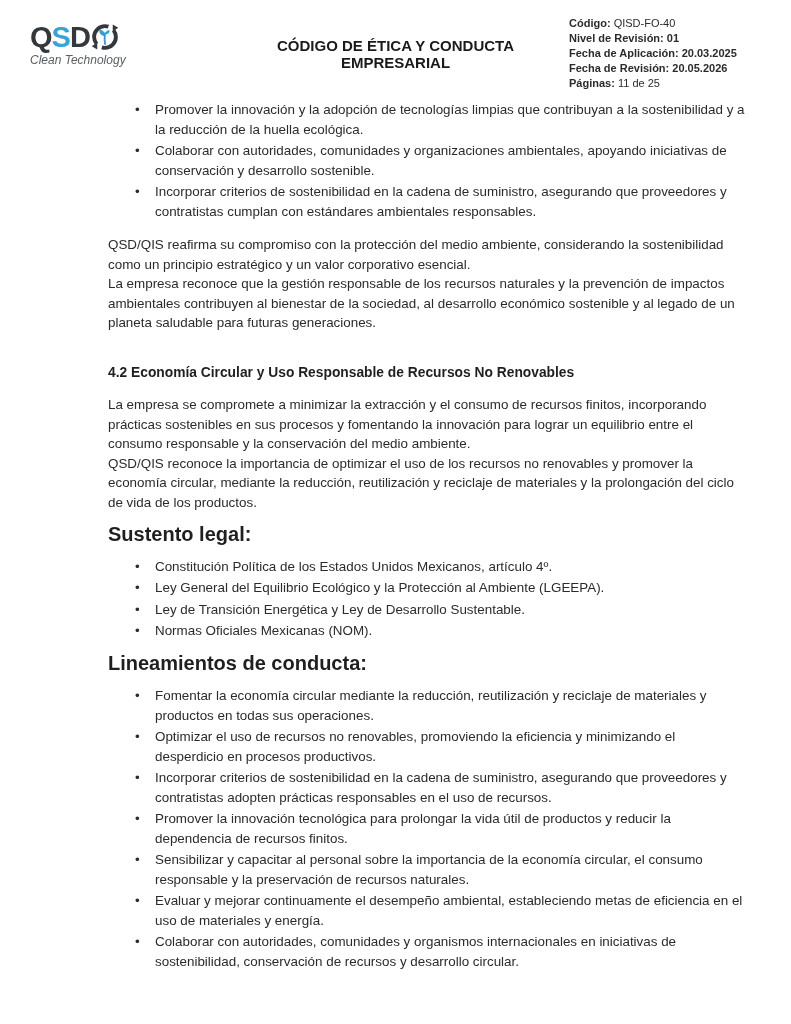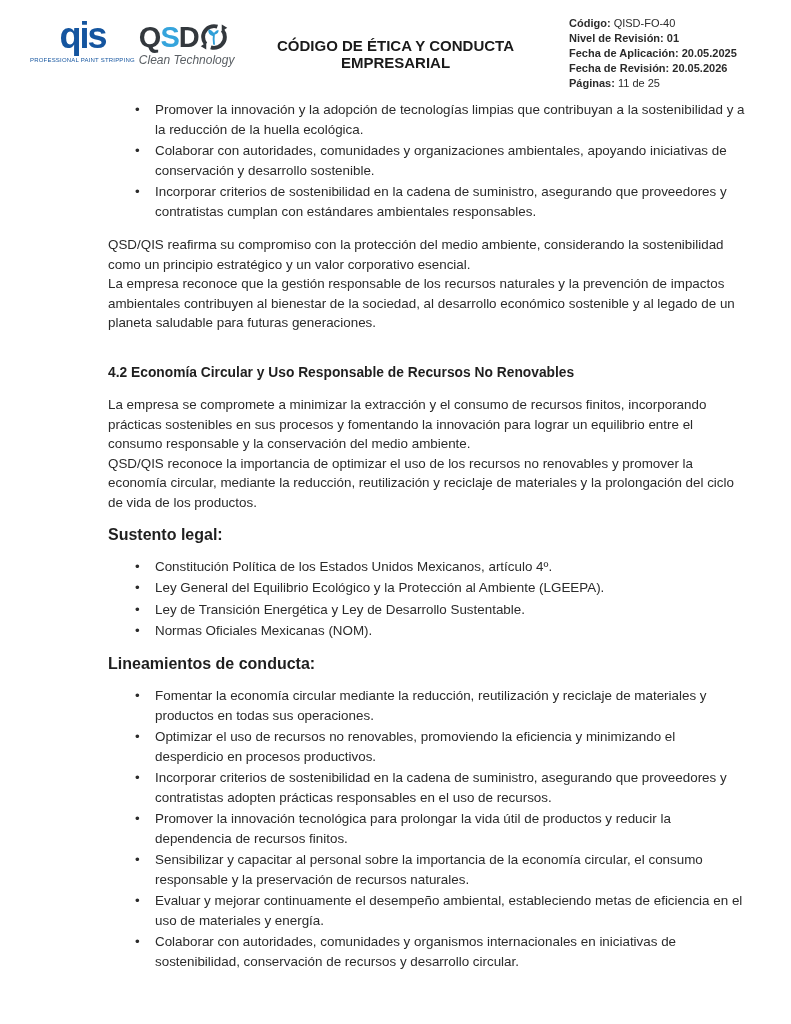--- a/index.html
+++ b/index.html
@@ -59,35 +59,31 @@
   ul.bullets li { display: flex; margin-bottom: 2px; }
   ul.bullets li:last-child { margin-bottom: 0; }
   .bullet-glyph { width: 20px; margin-left: 27px; flex-shrink: 0; }
   .bullet-glyph::before { content: "\2022"; }
   .bullet-text { flex: 1; }
 
   .intro-bullets { margin-top: 2px; }
   .para-block-env { margin-top: 14px; }
   .section-heading { margin-top: 30px; font-size: 13.8px; font-weight: bold; color: #1f1f1f; }
   .para-block-circ { margin-top: 13px; }
-  .sub-heading { margin-top: 13px; font-size: 16px; font-weight: bold; color: #1f1f1f; }
+  .sub-heading { margin-top: 13px; font-size: 20px; font-weight: bold; color: #1f1f1f; }
   .legal-bullets { margin-top: 12px; }
   .conduct-bullets { margin-top: 13px; }
 </style>
 </head>
 <body>
 
 <div class="page">
 
   <header class="doc-header">
     <div class="logos">
-      <div class="logo-qis">
-        <div class="qis-wordmark">qis</div>
-        <div class="qis-tagline">PROFESSIONAL PAINT STRIPPING</div>
-      </div>
       <div class="logo-qsd">
         <div class="qsd-row">
           <span class="qsd-wordmark"><span class="qsd-q">Q</span><span class="qsd-s">S</span><span class="qsd-d">D</span></span>
           <svg class="qsd-icon" width="28" height="28" viewBox="0 0 36 36" aria-hidden="true">
             <circle cx="18" cy="18" r="14" fill="none" stroke="#33383d" stroke-width="5" stroke-dasharray="36 8" stroke-dashoffset="10" stroke-linecap="butt"></circle>
             <polygon points="28,2 35,6 28,11" fill="#33383d"></polygon>
             <polygon points="8,34 1,30 8,25" fill="#33383d"></polygon>
             <path d="M18 27 C 17.5 23 17.5 17 18 13" fill="none" stroke="#2f9fd8" stroke-width="2.4" stroke-linecap="round"></path>
             <path d="M17.5 17 C 12 16.5 10 12 11 8.5 C 15.5 9 17.8 12.5 17.8 16.5 Z" fill="#2f9fd8"></path>
             <path d="M18.3 15 C 22.5 14.5 24.3 11.5 23.8 9 C 20.2 9.4 18.4 12 18.3 15 Z" fill="#2f9fd8"></path>
@@ -100,21 +96,21 @@
     <div class="doc-title">CÓDIGO DE ÉTICA Y CONDUCTA EMPRESARIAL</div>
 
     <div class="doc-meta">
         <div class="meta-row">
         <span class="meta-label">Código</span><span class="meta-value">QISD-FO-40</span>
       </div>
         <div class="meta-row">
         <span class="meta-label">Nivel de Revisión</span><span class="meta-value bold">01</span>
       </div>
         <div class="meta-row">
-        <span class="meta-label">Fecha de Aplicación</span><span class="meta-value bold">20.05.2025</span>
+        <span class="meta-label">Fecha de Aplicación</span><span class="meta-value bold">20.03.2025</span>
       </div>
         <div class="meta-row">
         <span class="meta-label">Fecha de Revisión</span><span class="meta-value bold">20.05.2026</span>
       </div>
         <div class="meta-row">
         <span class="meta-label">Páginas</span><span class="meta-value">11 de 25</span>
       </div>
       </div>
   </header>
 

